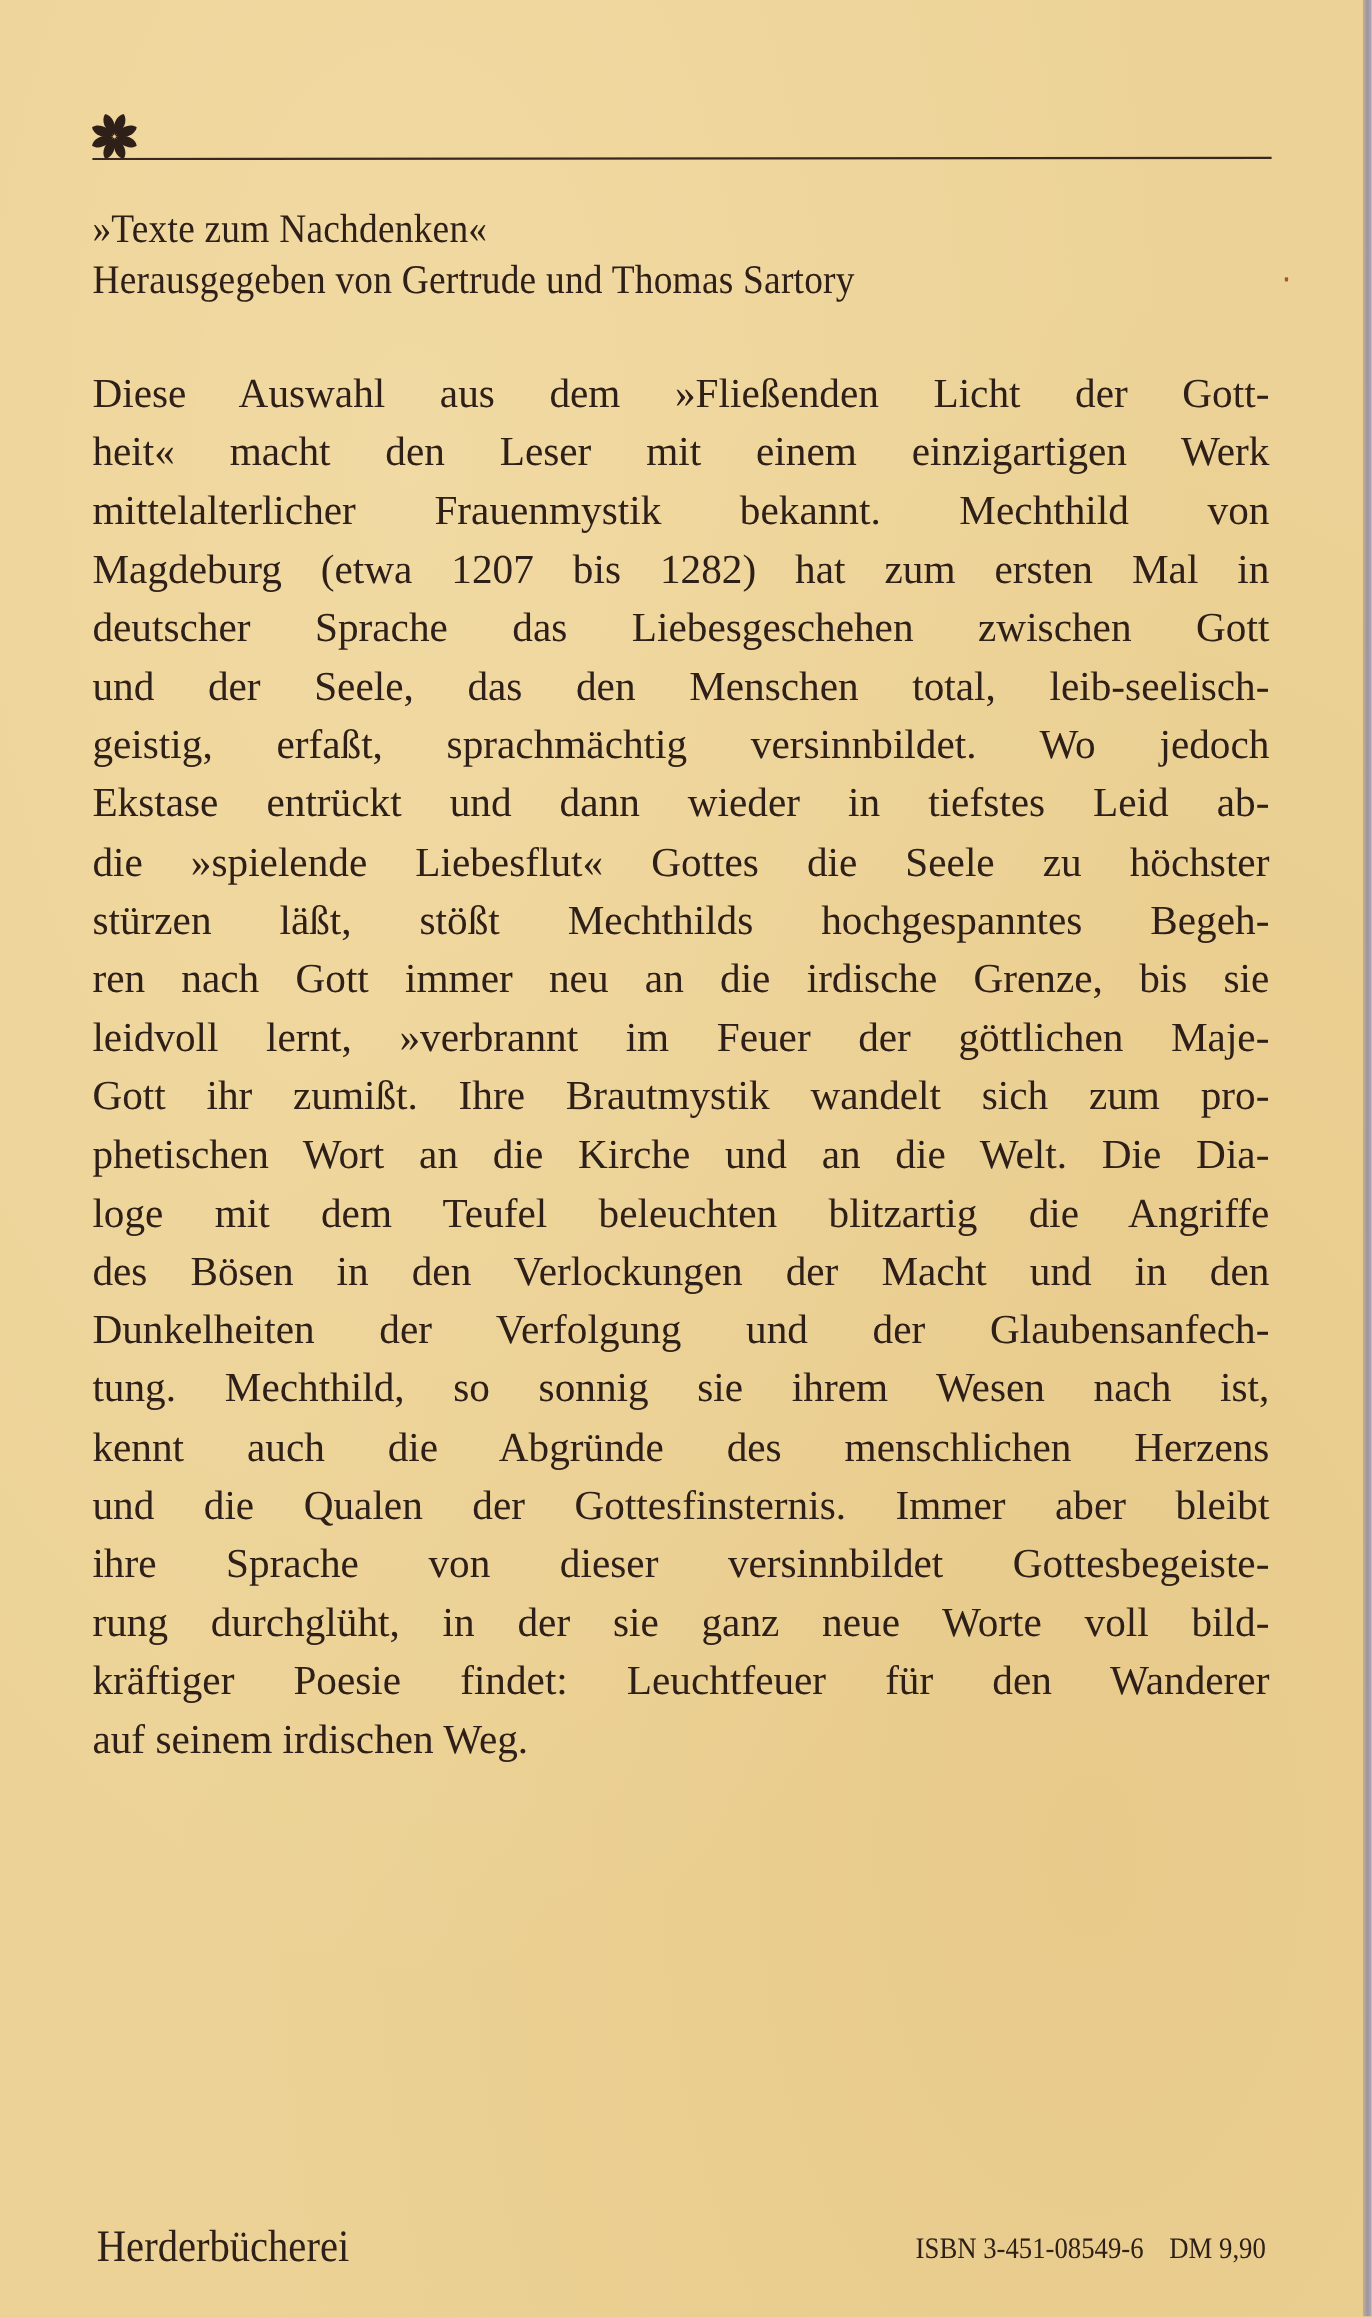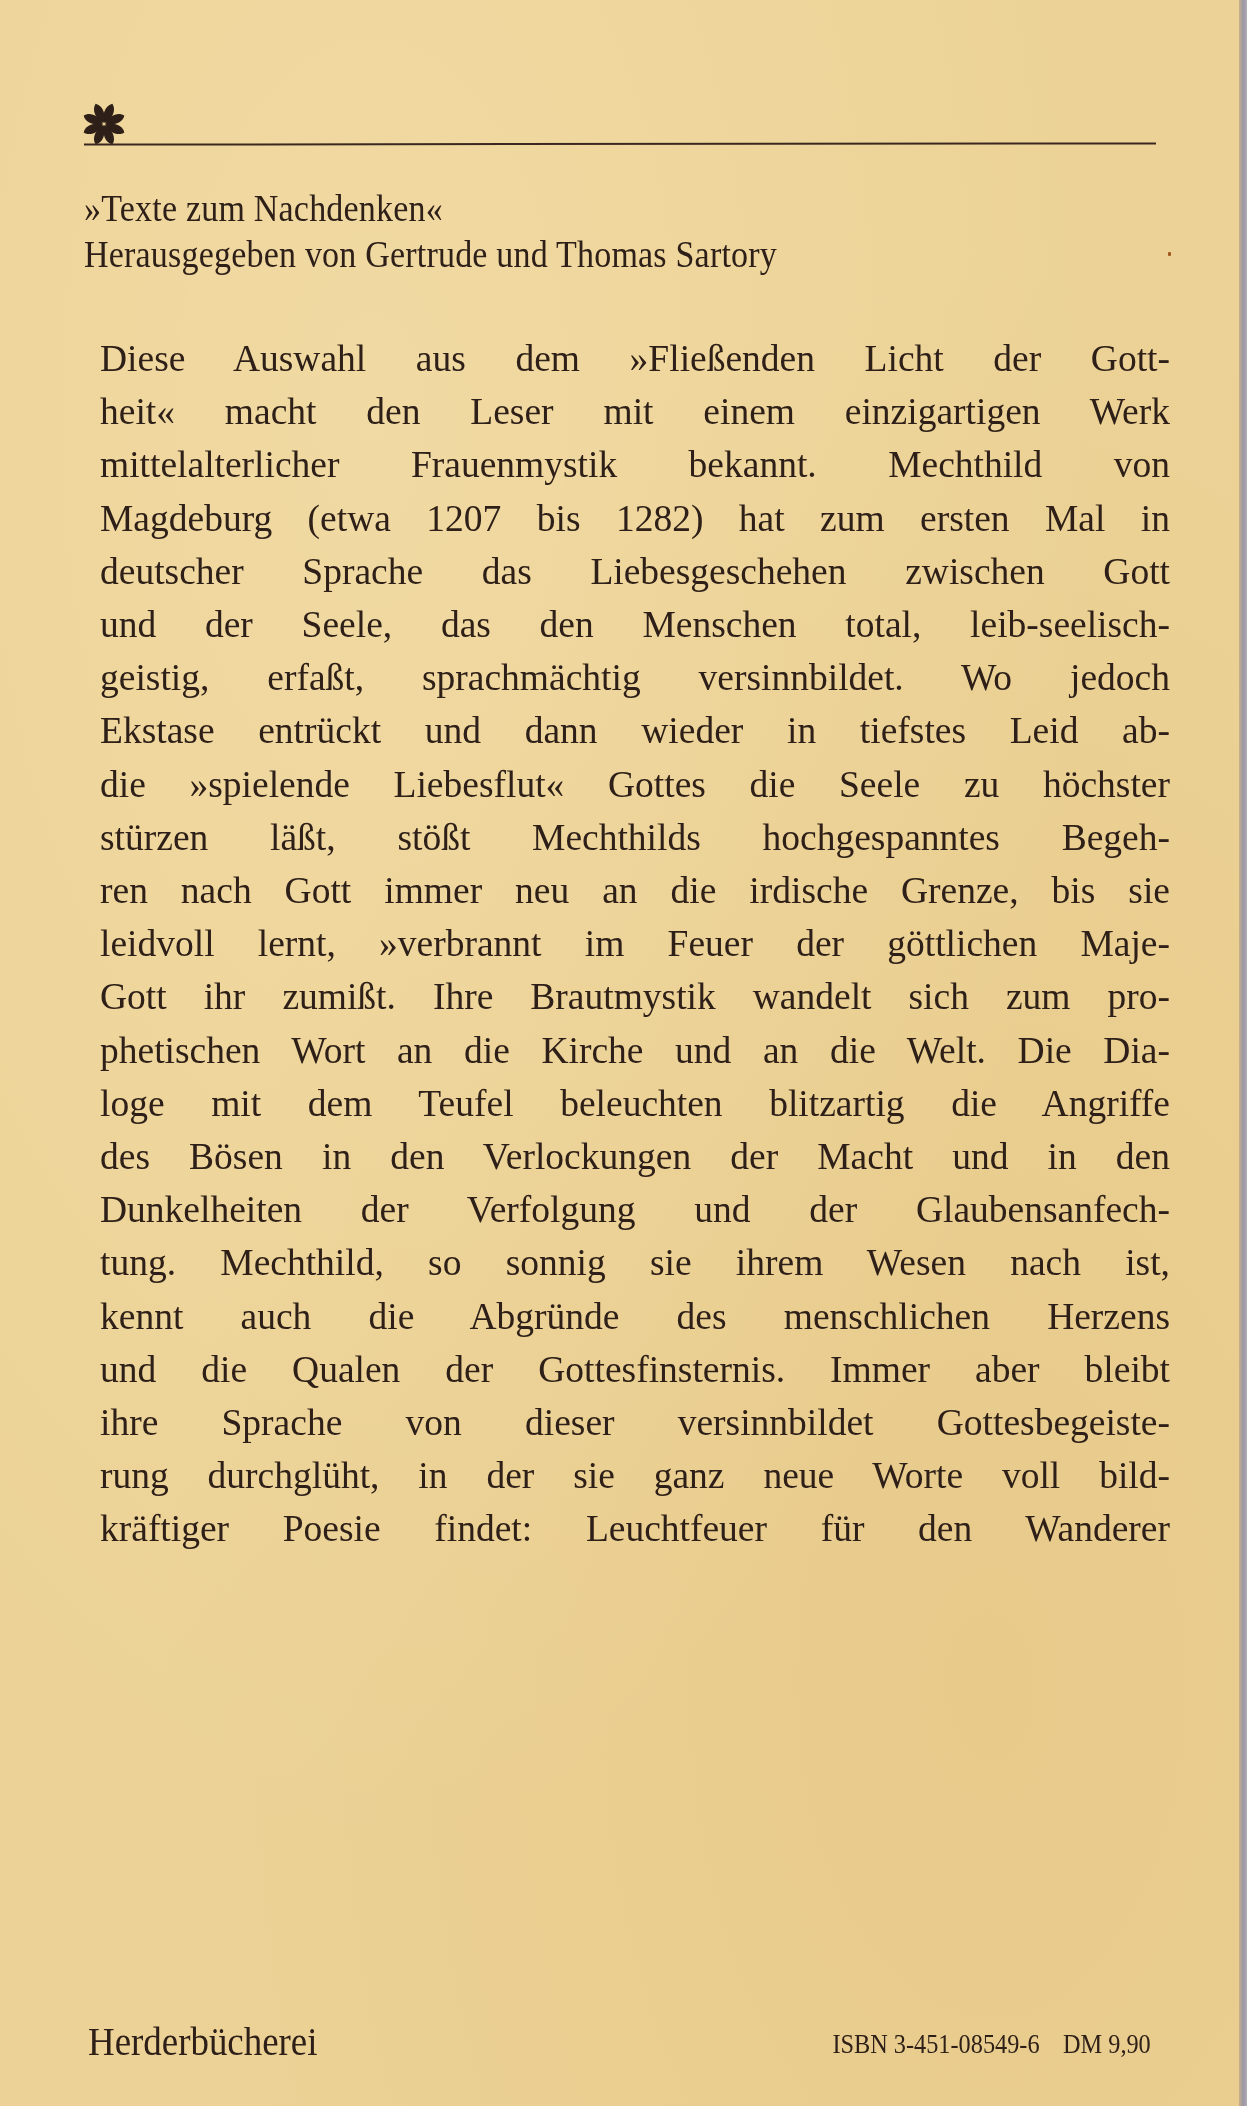--- a/index.html
+++ b/index.html
@@ -30,21 +30,21 @@
     transform: rotate(-0.06deg);
   }
   .series {
     position: absolute; left: 84px; top: 186px;
     font-size: 37px; line-height: 46px; letter-spacing: 0.2px;
     transform: scaleX(0.92); transform-origin: left top;
     white-space: nowrap;
   }
   .series div { display: block; }
   .blurb {
-    position: absolute; left: 100px; top: 332px; width: 1070px;
+    position: absolute; left: 84px; top: 332px; width: 1070px;
     font-size: 37.5px; line-height: 53.2px;
   }
   .blurb .line {
     display: block; white-space: nowrap;
     text-align: justify; text-align-last: justify;
     width: 1070px;
   }
   .blurb .line.last { text-align-last: left; }
   .footer-publisher {
     position: absolute; left: 88px; top: 2016px;
@@ -106,18 +106,19 @@
   <span class="line">phetischen Wort an die Kirche und an die Welt. Die Dia-</span>
   <span class="line">loge mit dem Teufel beleuchten blitzartig die Angriffe</span>
   <span class="line">des Bösen in den Verlockungen der Macht und in den</span>
   <span class="line">Dunkelheiten der Verfolgung und der Glaubensanfech-</span>
   <span class="line">tung. Mechthild, so sonnig sie ihrem Wesen nach ist,</span>
   <span class="line">kennt auch die Abgründe des menschlichen Herzens</span>
   <span class="line">und die Qualen der Gottesfinsternis. Immer aber bleibt</span>
   <span class="line">ihre Sprache von dieser versinnbildet Gottesbegeiste-</span>
   <span class="line">rung durchglüht, in der sie ganz neue Worte voll bild-</span>
   <span class="line">kräftiger Poesie findet: Leuchtfeuer für den Wanderer</span>
+  <span class="line last">auf seinem irdischen Weg.</span>
 </div>
 
 <div class="footer-publisher">Herderbücherei</div>
 <div class="footer-isbn">
   <span>ISBN 3-451-08549-6</span><span>DM 9,90</span>
 </div>
 
 </body></html>

